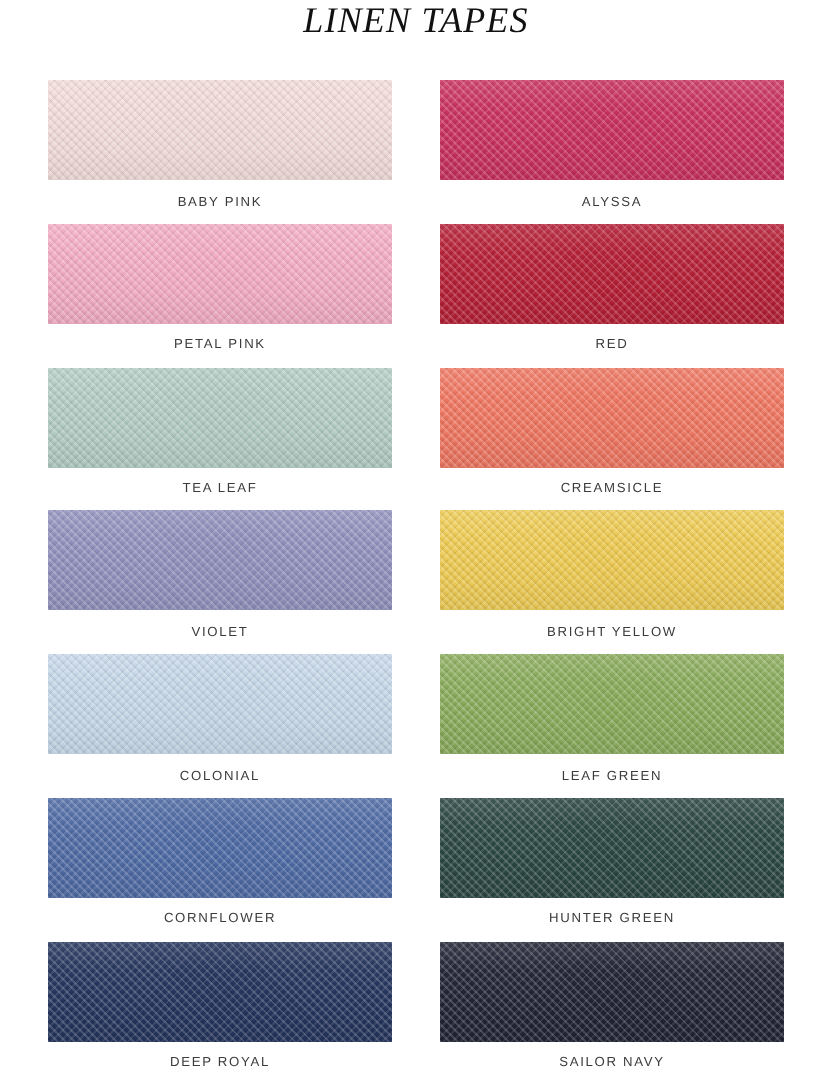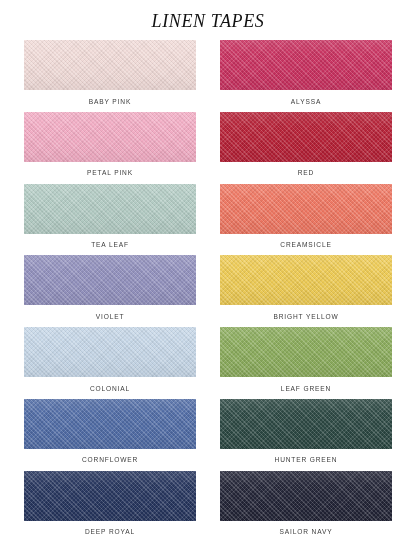--- a/index.html
+++ b/index.html
@@ -20,21 +20,21 @@
     background: #ffffff;
     box-sizing: border-box;
   }
   #chart-title {
     text-align: center;
     font-family: "Liberation Serif", serif;
     font-style: italic;
     font-size: 18px;
     letter-spacing: 0.6px;
     color: #111111;
-    padding-top: 11px;
+    padding-top: 0;
     margin: 0;
     font-weight: 400;
   }
   #swatch-grid {
     position: absolute;
     top: 40px;
     left: 24px;
     width: 368px;
     display: grid;
     grid-template-columns: 172px 172px;

